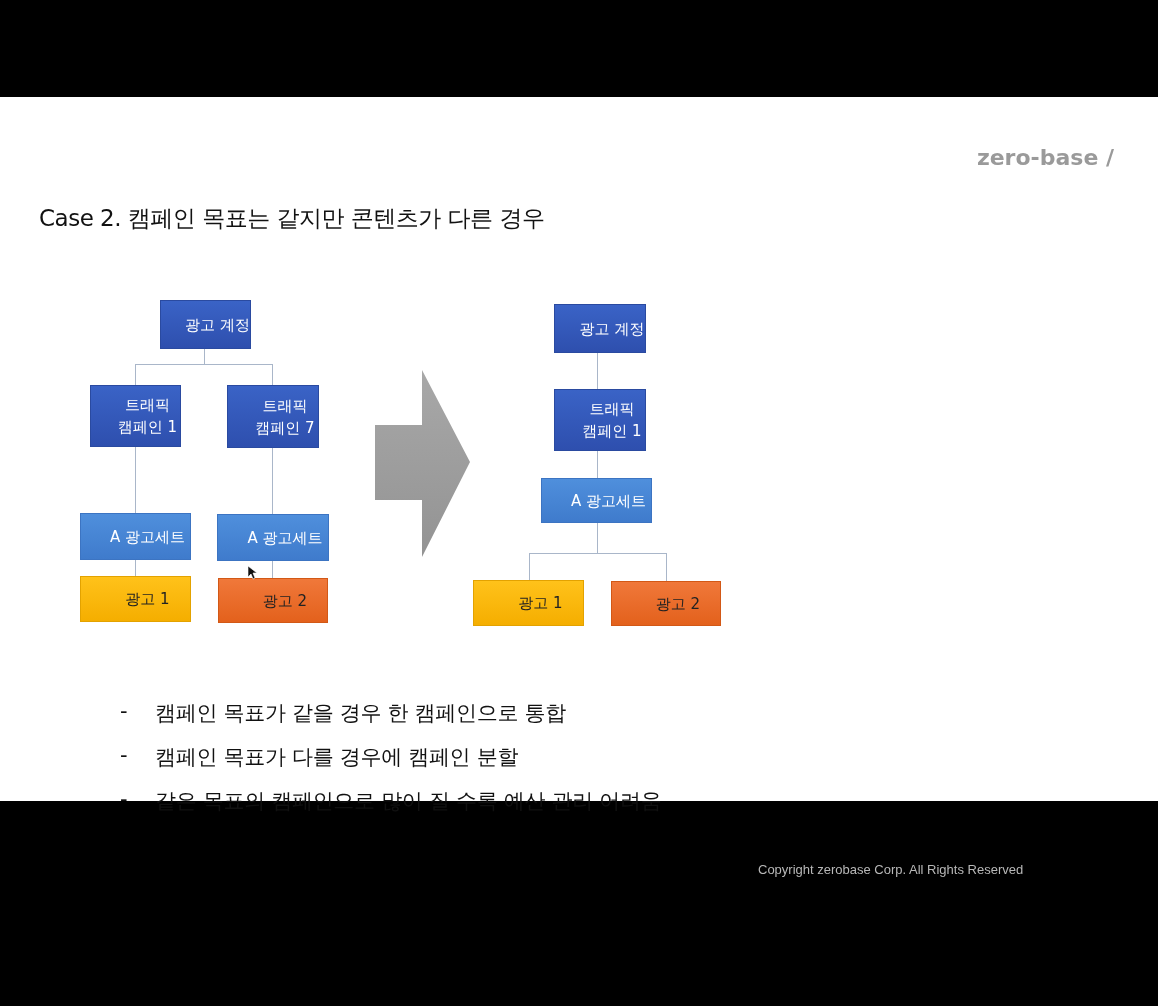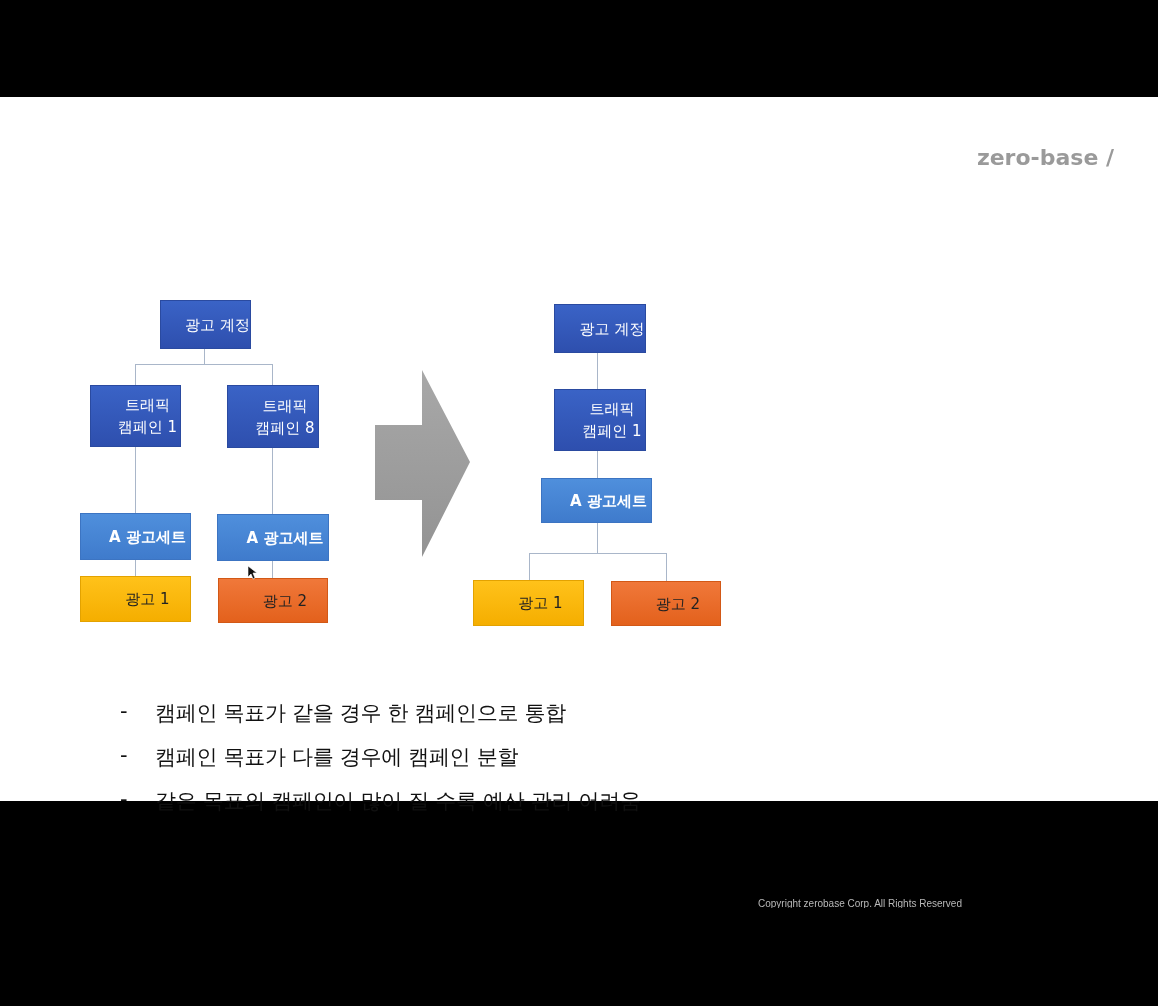--- a/index.html
+++ b/index.html
@@ -5,39 +5,40 @@
   html, body { margin:0; padding:0; }
   body { width:1158px; height:1006px; background:#000; position:relative; overflow:hidden; font-family:"DejaVu Sans", sans-serif; }
   .bar { position:absolute; left:0; width:1158px; background:#000; }
   .bar.top { top:0; height:97px; }
   .bar.bottom { top:908px; height:98px; }
   .slide { position:absolute; left:0; top:97px; width:1158px; height:704px; background:#fff; }
   .logo { position:absolute; right:44px; top:48px; font-family:"DejaVu Sans", sans-serif; font-weight:bold; font-size:22px; color:#9a9a9a; letter-spacing:0px; }
   .title { position:absolute; left:39px; top:106px; font-size:23px; color:#111; letter-spacing:-0.5px; }
   .box { position:absolute; display:flex; align-items:center; justify-content:center; text-align:center; font-size:15px; line-height:22px; box-sizing:border-box;padding-left:24px; }
   .dark { background:linear-gradient(#3a63c6,#2e4fae); color:#fff; border:1px solid #2a4aa0; }
-  .mid { background:linear-gradient(#4f8fdc,#3f7bcc); color:#fff; border:1px solid #3c74c2;font-weight:bold; }
+  .mid { background:linear-gradient(#4f8fdc,#3f7bcc); color:#fff; border:1px solid #3c74c2; }
   .yellow { background:linear-gradient(#ffc21a,#f5ae00); color:#222; border:1px solid #e3a200; }
   .orange { background:linear-gradient(#f0783a,#e3611c); color:#222; border:1px solid #d25816;text-align:right; }
   .line { position:absolute; background:#a9b6c9; }
   .arrow { position:absolute; left:375px; top:273px; }
   .bullets { position:absolute; left:120px; top:602px; }
   .bullet { position:relative; height:44px; font-size:21px; color:#111; }
   .bullet .dash { position:absolute; left:0; top:0; }
   .bullet .txt { position:absolute; left:35px; top:0; white-space:nowrap; letter-spacing:-0.3px; }
-  .copyright { position:absolute; left:758px; top:765px; font-family:"Liberation Sans", sans-serif; font-size:10px; color:#b8b8b8;margin-top:36px; }
+  .copyright { position:absolute; left:758px; top:765px; font-family:"Liberation Sans", sans-serif; font-size:13px; color:#b8b8b8; }
   .cursor { position:absolute; left:248px; top:469px; }
 </style>
 </head>
 <body>
 
 <div class="bar top"></div>
 
 <div class="slide">
   <div class="logo">zero-base /</div>
+  <div class="title">Case 2. 캠페인 목표는 같지만 콘텐츠가 다른 경우</div>
 
   <div>
 
     <div class="line" style="left:204px; top:252px; width:1px; height:15px;"></div>
     <div class="line" style="left:135px; top:267px; width:138px; height:1px;"></div>
     <div class="line" style="left:135px; top:267px; width:1px; height:21px;"></div>
     <div class="line" style="left:272px; top:267px; width:1px; height:21px;"></div>
     <div class="line" style="left:135px; top:350px; width:1px; height:66px;"></div>
     <div class="line" style="left:272px; top:351px; width:1px; height:66px;"></div>
     <div class="line" style="left:135px; top:463px; width:1px; height:16px;"></div>
@@ -45,21 +46,21 @@
 
     <div class="box dark" style="left:160px; top:203px; width:91px; height:49px;">
       <span>광고 계정</span>
     </div>
     <div class="box dark" style="left:90px; top:288px; width:91px; height:62px; flex-direction:column;">
       <span>트래픽</span>
       <span>캠페인 1</span>
     </div>
     <div class="box dark" style="left:227px; top:288px; width:92px; height:63px; flex-direction:column;">
       <span>트래픽</span>
-      <span>캠페인 8</span>
+      <span>캠페인 7</span>
     </div>
     <div class="box mid" style="left:80px; top:416px; width:111px; height:47px;">
       <span>A 광고세트</span>
     </div>
     <div class="box mid" style="left:217px; top:417px; width:112px; height:47px;">
       <span>A 광고세트</span>
     </div>
     <div class="box yellow" style="left:80px; top:479px; width:111px; height:46px;">
       <span>광고 1</span>
     </div>
@@ -112,20 +113,20 @@
     <div class="bullet">
       <span class="dash">-</span>
       <span class="txt">캠페인 목표가 같을 경우 한 캠페인으로 통합</span>
     </div>
     <div class="bullet">
       <span class="dash">-</span>
       <span class="txt">캠페인 목표가 다를 경우에 캠페인 분할</span>
     </div>
     <div class="bullet">
       <span class="dash">-</span>
-      <span class="txt">같은 목표의 캠페인이 많이 질 수록 예산 관리 어려움</span>
+      <span class="txt">같은 목표의 캠페인으로 많이 질 수록 예산 관리 어려움</span>
     </div>
   </div>
 
   <div class="copyright">Copyright zerobase Corp. All Rights Reserved</div>
 </div>
 
 <div class="bar bottom"></div>
 
 </body></html>

